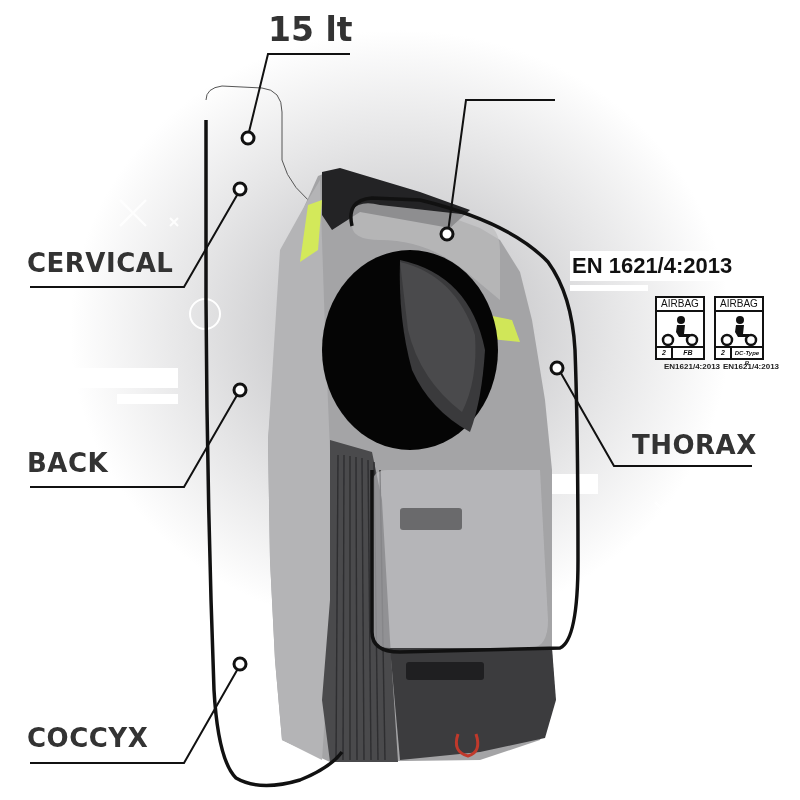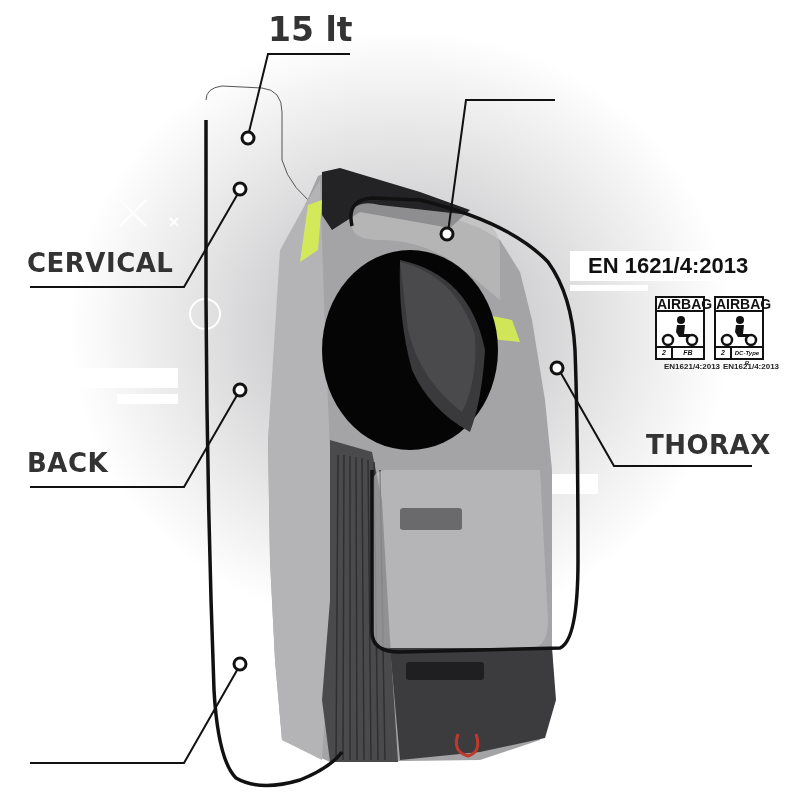--- a/index.html
+++ b/index.html
@@ -19,31 +19,31 @@
       position: absolute; color: #333333; font-weight: bold;
       font-family: "DejaVu Sans", sans-serif; letter-spacing: 0.5px;
       white-space: nowrap;
     }
     .lbl-side { font-size: 26px; }
     .lbl-vol { font-size: 33px; letter-spacing: 0px; text-align: center; }
     .std-title {
       position: absolute; left: 570px; top: 251px; width: 200px; height: 30px;
       background: #ffffff; color: #111;
       font-family: "Liberation Sans", sans-serif; font-weight: bold;
-      font-size: 22px; line-height: 30px; padding-left: 18px; box-sizing: border-box;
+      font-size: 22px; line-height: 30px; padding-left: 2px; box-sizing: border-box;
     }
     .std-bar { position: absolute; left: 570px; top: 285px; width: 78px; height: 6px; background: #ffffff; }
     .badge {
       position: absolute; top: 296px; width: 50px; height: 64px;
       border: 2px solid #111; background: #fff; box-sizing: border-box;
       font-family: "Liberation Sans", sans-serif;
     }
     .badge .b-head {
-      height: 12px; border-bottom: 2px solid #111; font-size: 14px; font-weight: bold;
-      text-align: left; line-height: 12px; color:#111;
+      height: 12px; border-bottom: 2px solid #111; font-size: 10px; font-weight: normal;
+      text-align: center; line-height: 12px; color:#111;
     }
     .badge .b-icon { height: 36px; position: relative; }
     .badge .b-foot {
       position: absolute; left: 0; right: 0; bottom: 0; height: 10px; border-top: 2px solid #111;
       display: flex; font-size: 7px; font-weight: bold; line-height: 10px; color:#111;
     }
     .badge .b-foot .n { width: 14px; border-right: 2px solid #111; text-align: center; font-style: italic; }
     .badge .b-foot .t { flex: 1; text-align: center; font-style: italic; }
     .badge-cap {
       position: absolute; top: 362px; font-size: 8px; font-weight: bold; color: #222;
@@ -134,21 +134,22 @@
       <circle cx="240" cy="390" r="6"></circle>
       <circle cx="240" cy="664" r="6"></circle>
       <circle cx="557" cy="368" r="6"></circle>
     </g>
   </svg>
 
   <div class="label lbl-vol" style="left:268px; top:10px;">15 lt</div>
 
   <div class="label lbl-side" style="left:27px; top:248px;">CERVICAL</div>
   <div class="label lbl-side" style="left:27px; top:448px;">BACK</div>
-  <div class="label lbl-side" style="left:646px; top:430px;">THORAX</div>
+  <div class="label lbl-side" style="left:27px; top:723px;">COCCYX</div>
+  <div class="label lbl-side" style="left:632px; top:430px;">THORAX</div>
 
   <div class="std-title">EN 1621/4:2013</div>
   <div class="std-bar"></div>
 
   <div class="badge" style="left:655px;">
     <div class="b-head">AIRBAG</div>
     <div class="b-icon">
       <svg width="46" height="36" viewBox="0 0 46 36">
         <circle cx="24" cy="8" r="4" fill="#111"></circle>
         <path d="M20 13 L28 13 L27 22 L33 22 L33 25 L22 25 L19 20 Z" fill="#111"></path>

